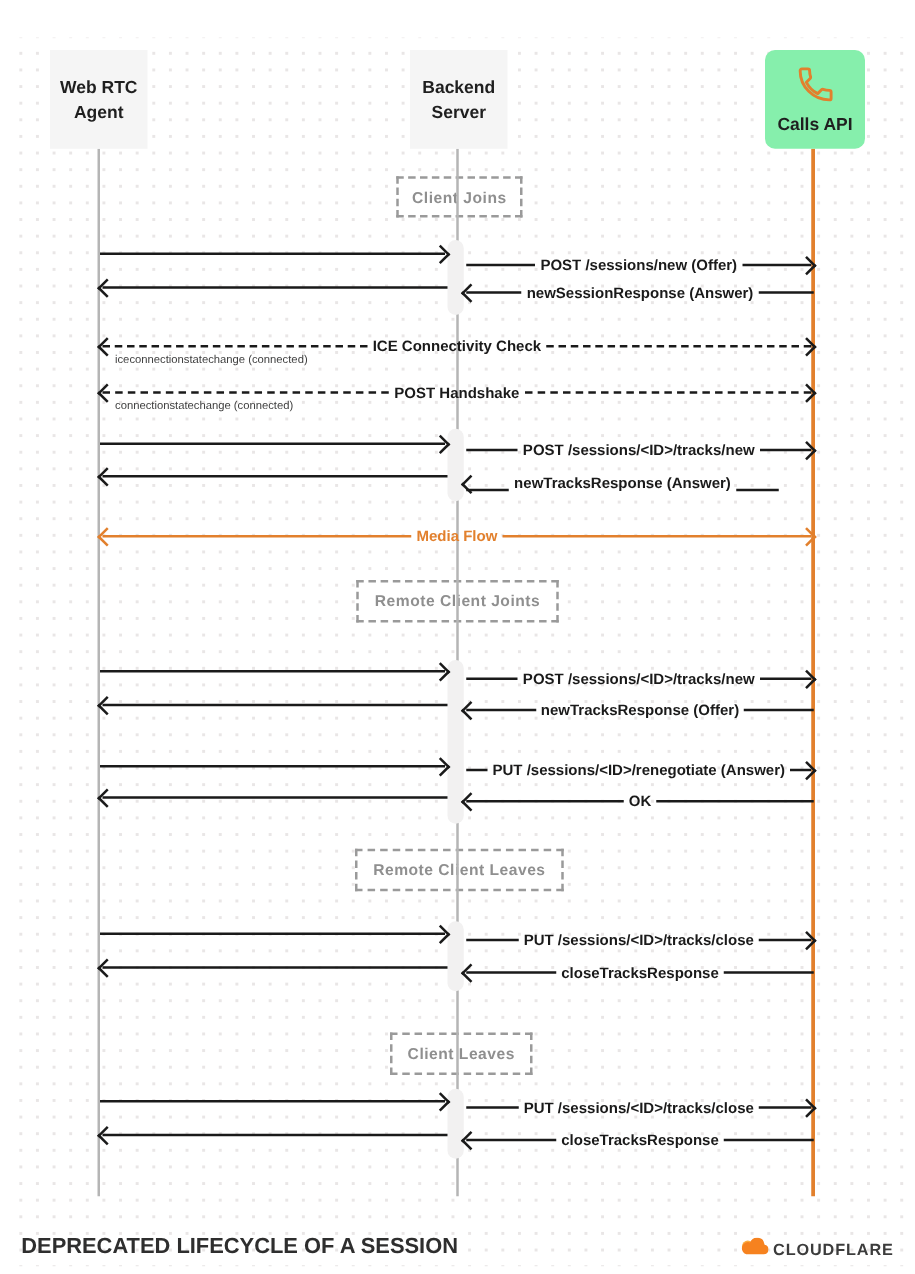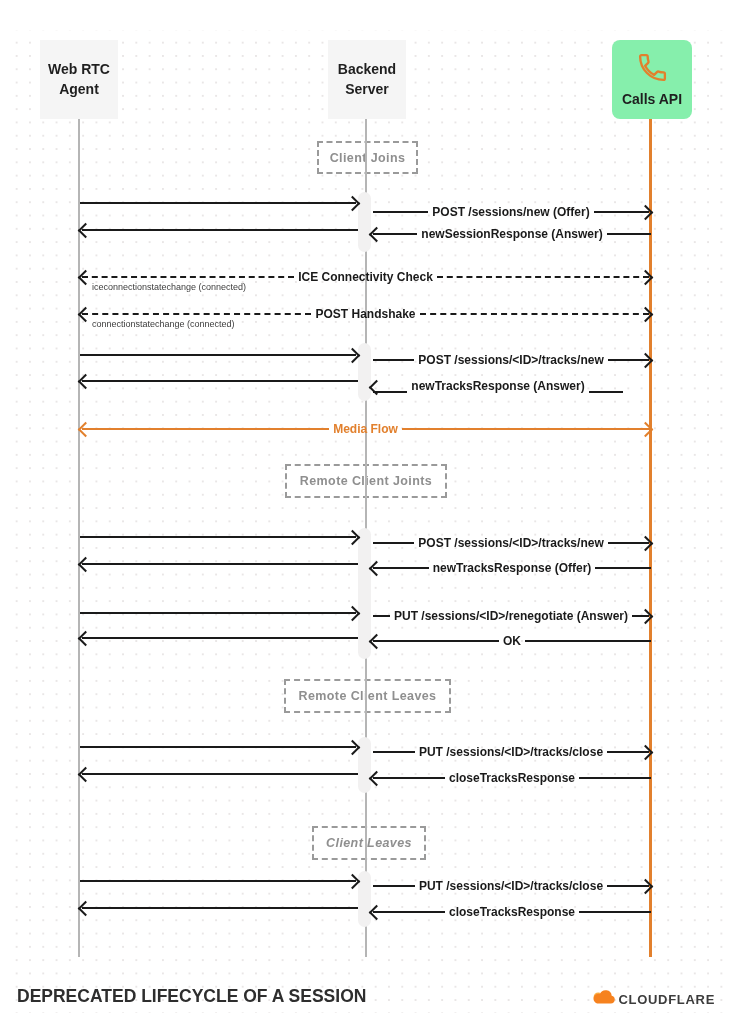--- a/index.html
+++ b/index.html
@@ -60,21 +60,21 @@
 
   <div class="section-box" style="left:317px;top:141px;width:97px;height:29px;">
     <span>Client Joins</span>
   </div>
   <div class="section-box" style="left:285px;top:464px;width:158px;height:30px;">
     <span>Remote Client Joints</span>
   </div>
   <div class="section-box" style="left:284px;top:679px;width:163px;height:30px;">
     <span>Remote Client Leaves</span>
   </div>
-  <div class="section-box" style="left:312px;top:826px;width:110px;height:30px;font-style:italic;">
+  <div class="section-box" style="left:312px;top:826px;width:110px;height:30px;">
     <span>Client Leaves</span>
   </div>
 
   <div class="bar" style="top:192px;height:60px;"></div>
   <div class="bar" style="top:343px;height:58px;"></div>
   <div class="bar" style="top:528px;height:131px;"></div>
   <div class="bar" style="top:737px;height:56px;"></div>
   <div class="bar" style="top:871px;height:56px;"></div>
 
   <div class="actor gray" style="left:40px;width:78px;">

